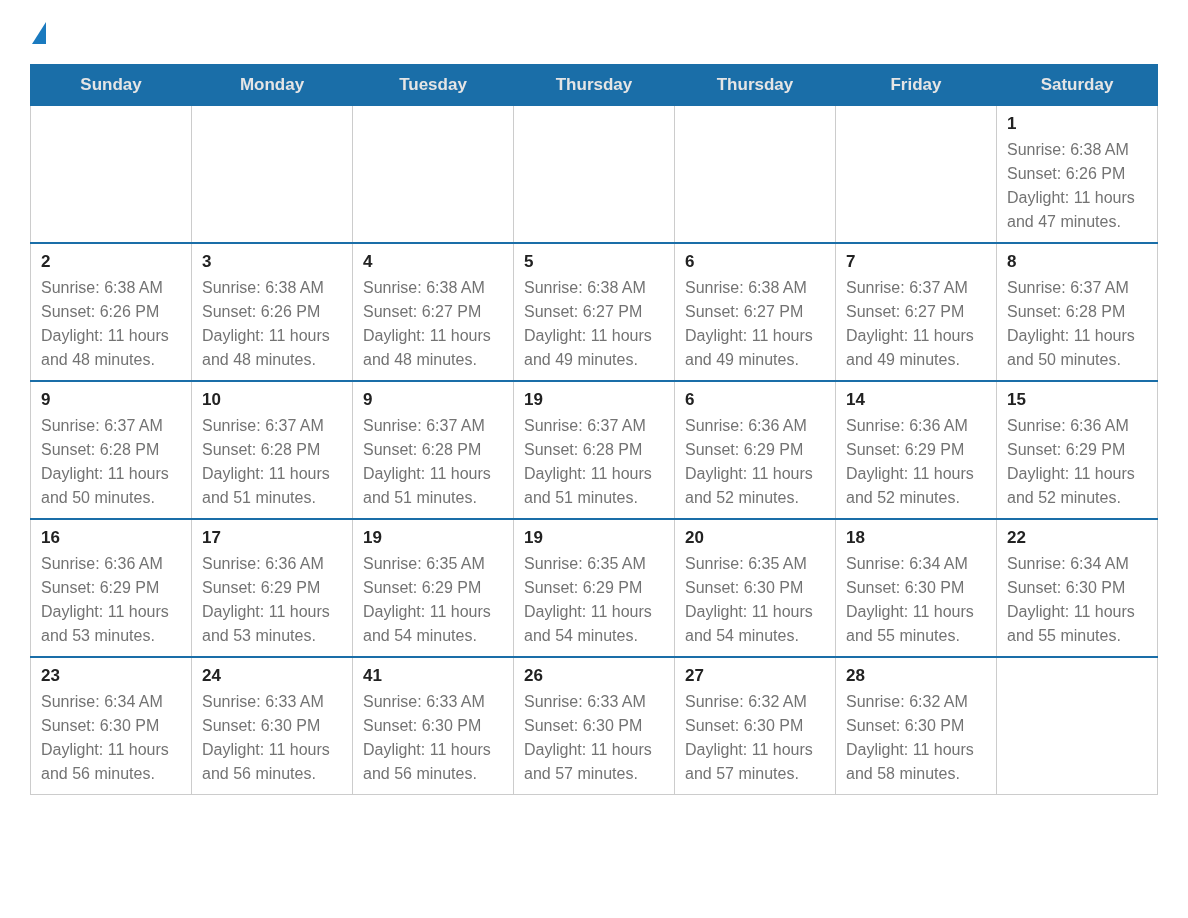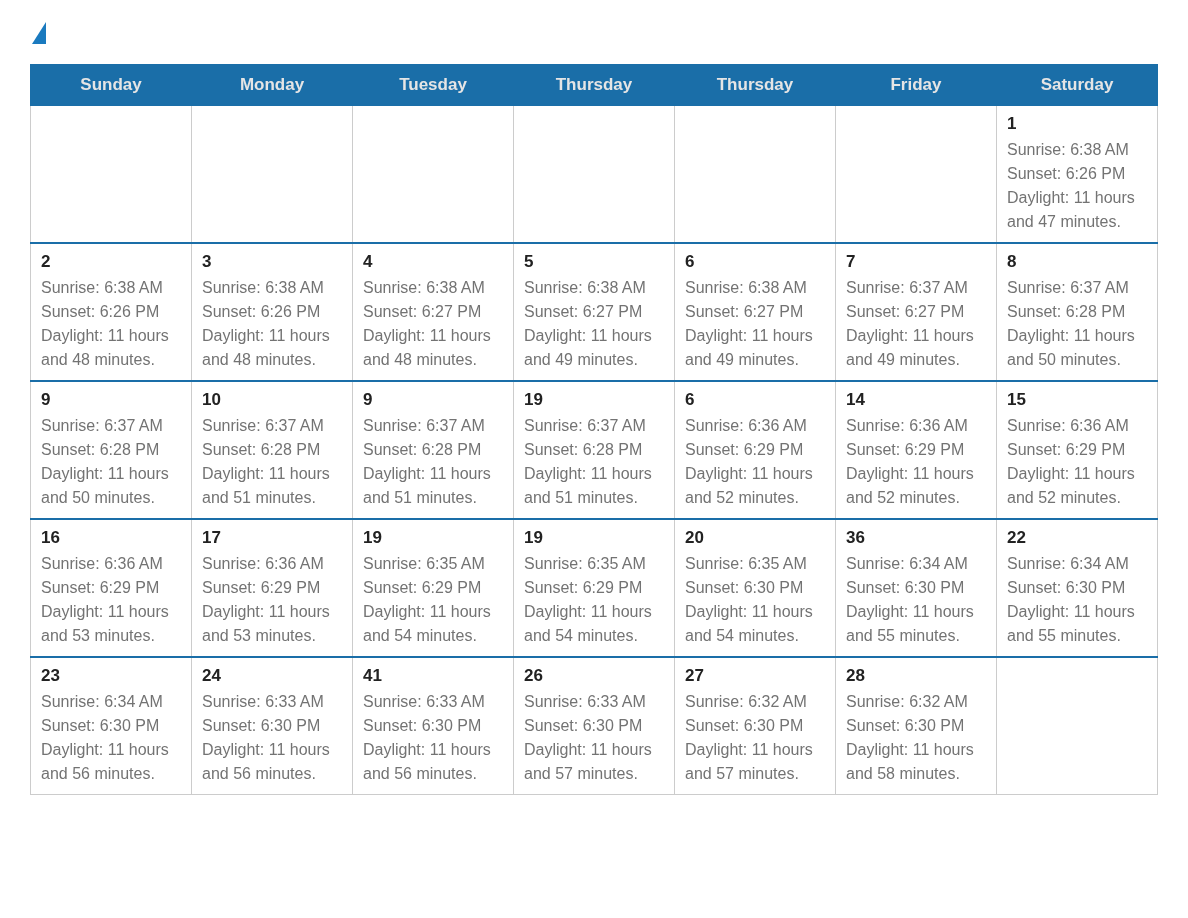--- a/index.html
+++ b/index.html
@@ -276,21 +276,21 @@
 and 54 minutes.</div>
         </td>
         <td>
           <span class="day-number">20</span>
           <div class="day-info" style="white-space: pre-line;">Sunrise: 6:35 AM
 Sunset: 6:30 PM
 Daylight: 11 hours
 and 54 minutes.</div>
         </td>
         <td>
-          <span class="day-number">36</span>
+          <span class="day-number">18</span>
           <div class="day-info" style="white-space: pre-line;">Sunrise: 6:34 AM
 Sunset: 6:30 PM
 Daylight: 11 hours
 and 55 minutes.</div>
         </td>
         <td>
           <span class="day-number">22</span>
           <div class="day-info" style="white-space: pre-line;">Sunrise: 6:34 AM
 Sunset: 6:30 PM
 Daylight: 11 hours

